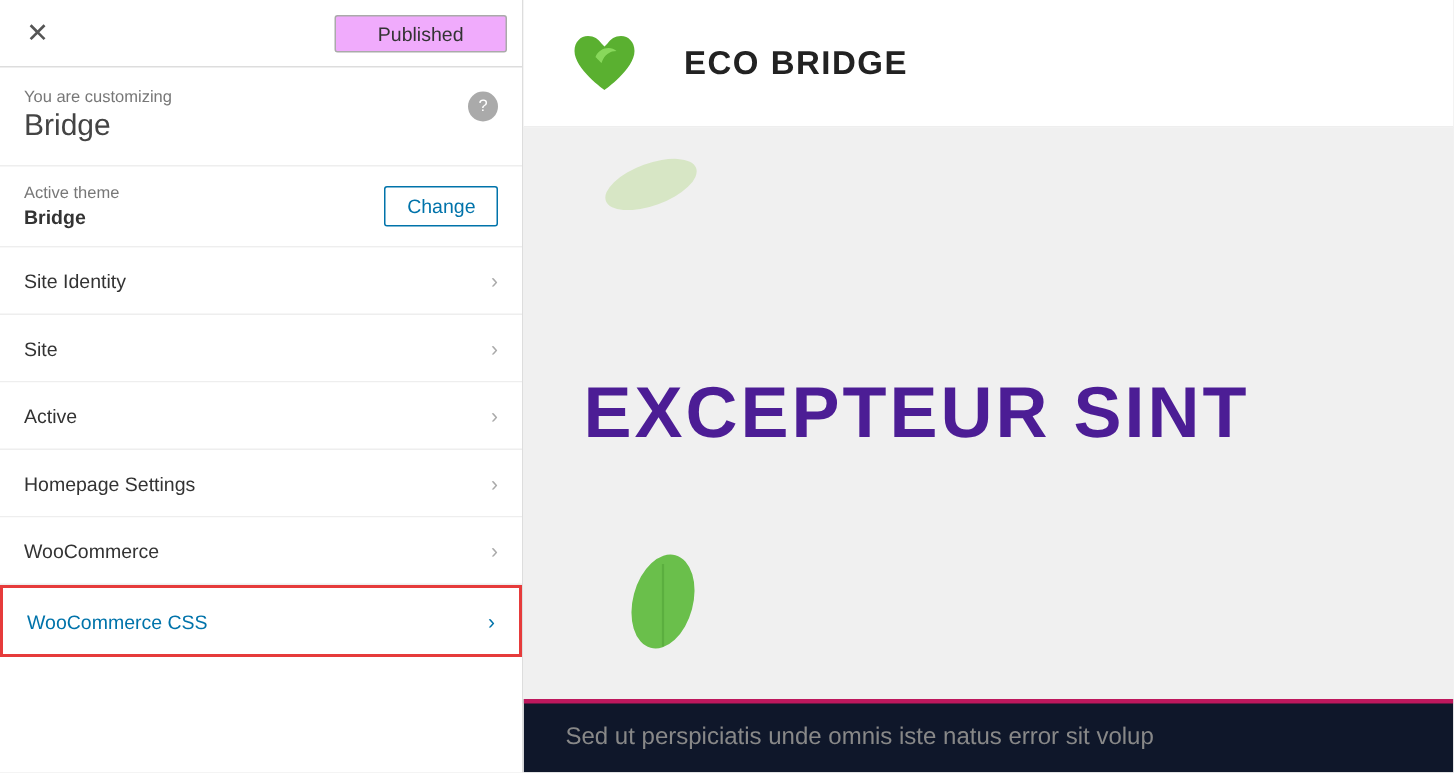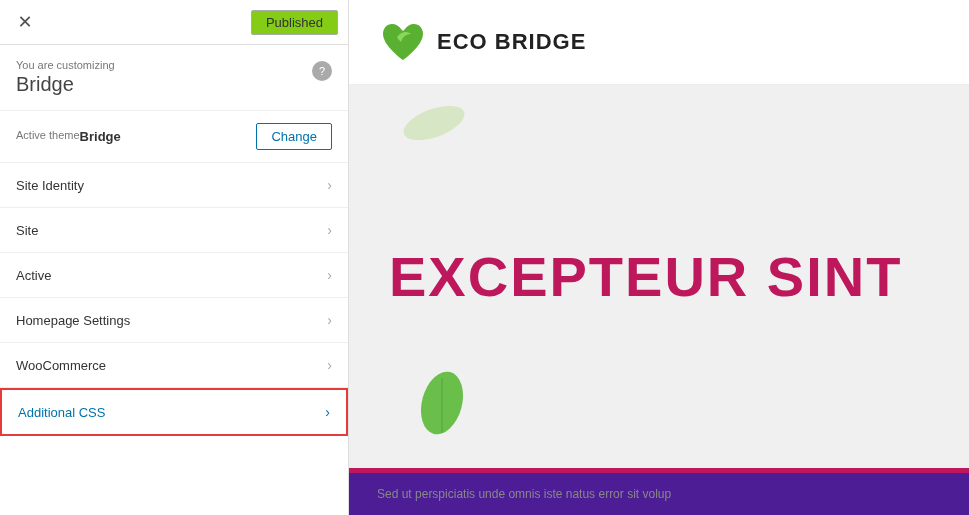--- a/index.html
+++ b/index.html
@@ -32,22 +32,22 @@
       border: none;
       cursor: pointer;
       font-size: 18px;
       color: #555;
       width: 30px;
       height: 30px;
       display: flex; align-items: center; justify-content: center;
     }
     .published-btn {
       border: 1px solid #aaa;
-      background: #84cc16;
-      padding: 4px 14px;
+      background: #f0abfc;
+      padding: 4px 28px;
       font-size: 13px;
       color: #333;
       cursor: pointer;
       border-radius: 2px;
     }
 
     
     .customizing-section {
       padding: 14px 16px 14px 16px;
       border-bottom: 1px solid #eee;
@@ -85,20 +85,21 @@
     
     .theme-section {
       padding: 12px 16px;
       border-bottom: 1px solid #eee;
       display: flex;
       align-items: center;
       justify-content: space-between;
     }
     .theme-info {
       display: flex;
+      flex-direction: column;
     }
     .theme-label {
       font-size: 11px;
       color: #777;
       margin-bottom: 2px;
     }
     .theme-name {
       font-size: 13px;
       font-weight: 600;
       color: #333;
@@ -156,21 +157,21 @@
       display: flex;
       flex-direction: column;
     }
 
     
     .site-header {
       background: #fff;
       padding: 16px 28px;
       display: flex;
       align-items: center;
-      gap: 8px;
+      gap: 27px;
       border-bottom: 1px solid #eee;
     }
     .logo-icon {
       width: 52px;
       height: 52px;
     }
     .site-title {
       font-size: 22px;
       font-weight: 800;
       color: #222;
@@ -189,47 +190,47 @@
     }
     .hero-main {
       flex: 1;
       display: flex;
       align-items: center;
       justify-content: flex-start;
       padding: 0 40px;
       position: relative;
     }
     .hero-text {
-      font-size: 56px;
+      font-size: 48px;
       font-weight: 900;
-      color: #be185d;
+      color: #4c1d95;
       letter-spacing: 2px;
       line-height: 1;
     }
     .leaf-top {
       position: absolute;
       top: 20px;
       left: 50px;
       width: 70px;
       height: 35px;
       opacity: 0.6;
     }
     .leaf-bottom {
       position: absolute;
       bottom: 30px;
       left: 65px;
       width: 55px;
       height: 70px;
     }
     .site-footer-text {
-      background: #4c1d95;
+      background: #0f172a;
       padding: 14px 28px;
-      font-size: 12px;
+      font-size: 16px;
       color: #888;
-      border-top: 5px solid #be185d;
+      border-top: 3px solid #be185d;
     }
   </style>
 </head>
 <body>
 
 <div id="left-panel">
 
   <div class="top-bar">
     <button class="close-btn">
       <span>✕</span>
@@ -268,21 +269,21 @@
     </li>
     <li class="nav-item">
       <span class="nav-item-label">Homepage Settings</span>
       <span class="nav-chevron">›</span>
     </li>
     <li class="nav-item">
       <span class="nav-item-label">WooCommerce</span>
       <span class="nav-chevron">›</span>
     </li>
     <li class="nav-item active">
-      <span class="nav-item-label">Additional CSS</span>
+      <span class="nav-item-label">WooCommerce CSS</span>
       <span class="nav-chevron">›</span>
     </li>
   </ul>
 
 </div>
 
 <div id="right-preview">
 
   <div class="site-header">
 

